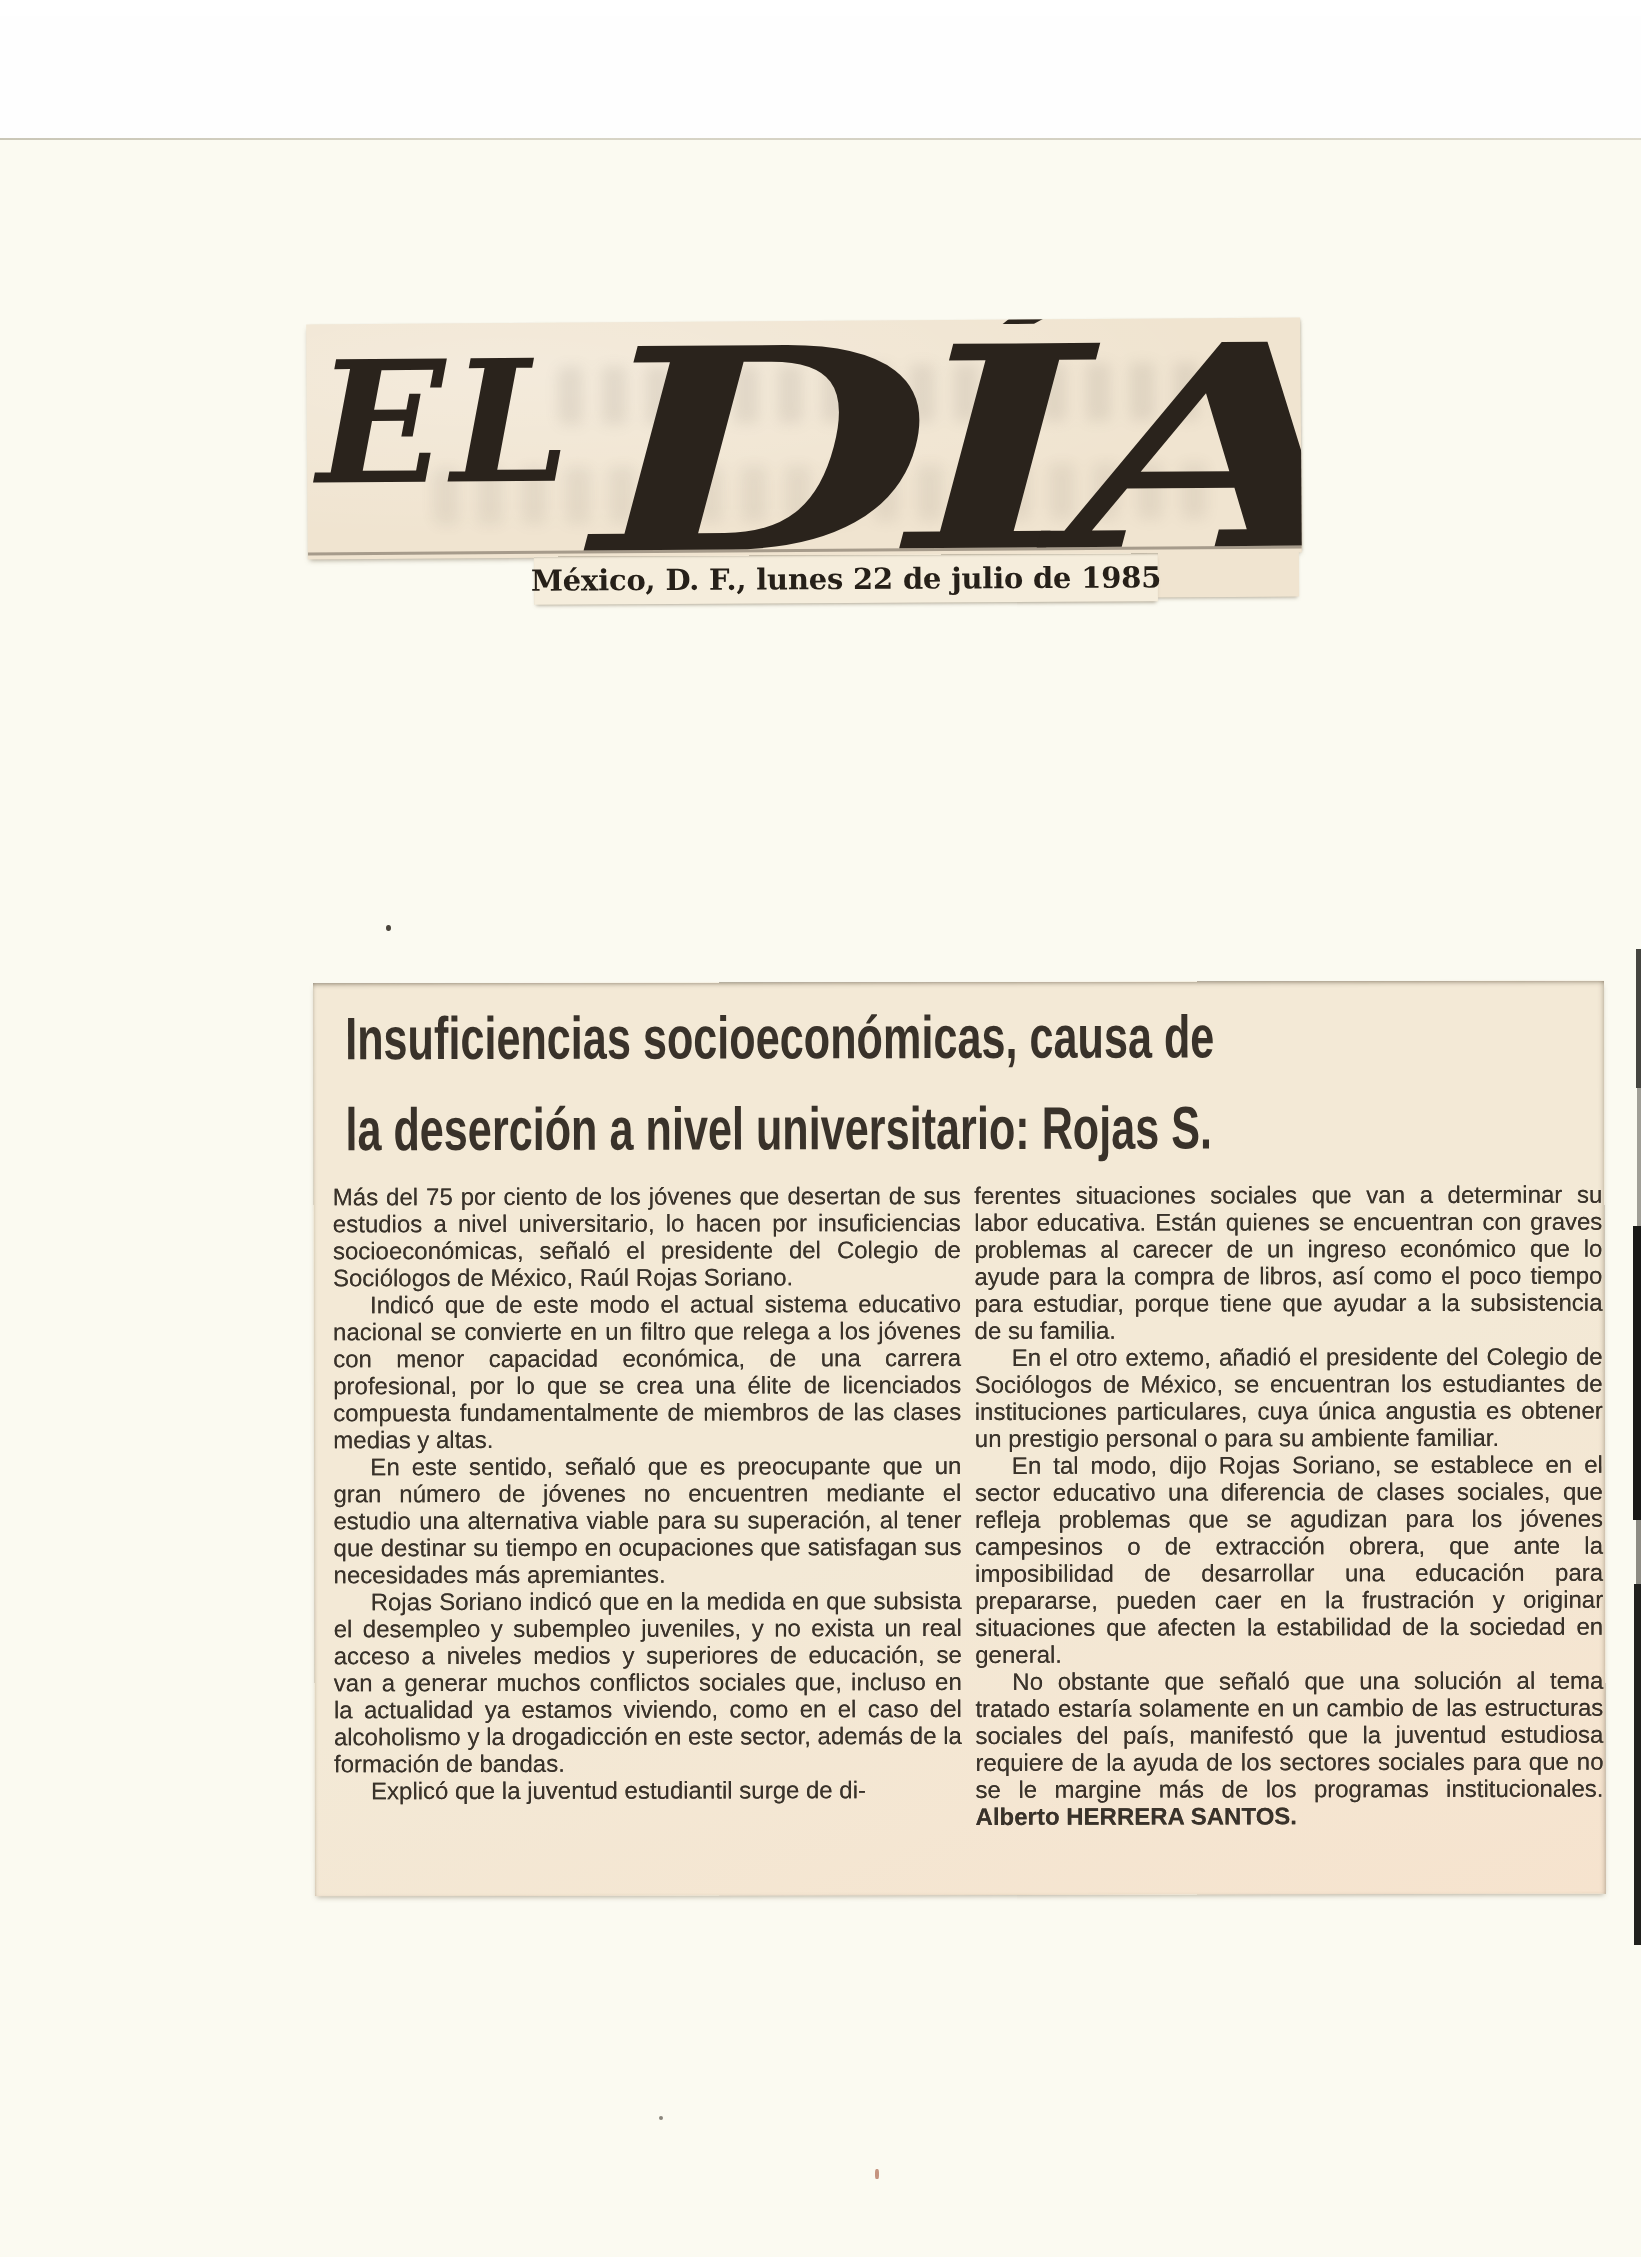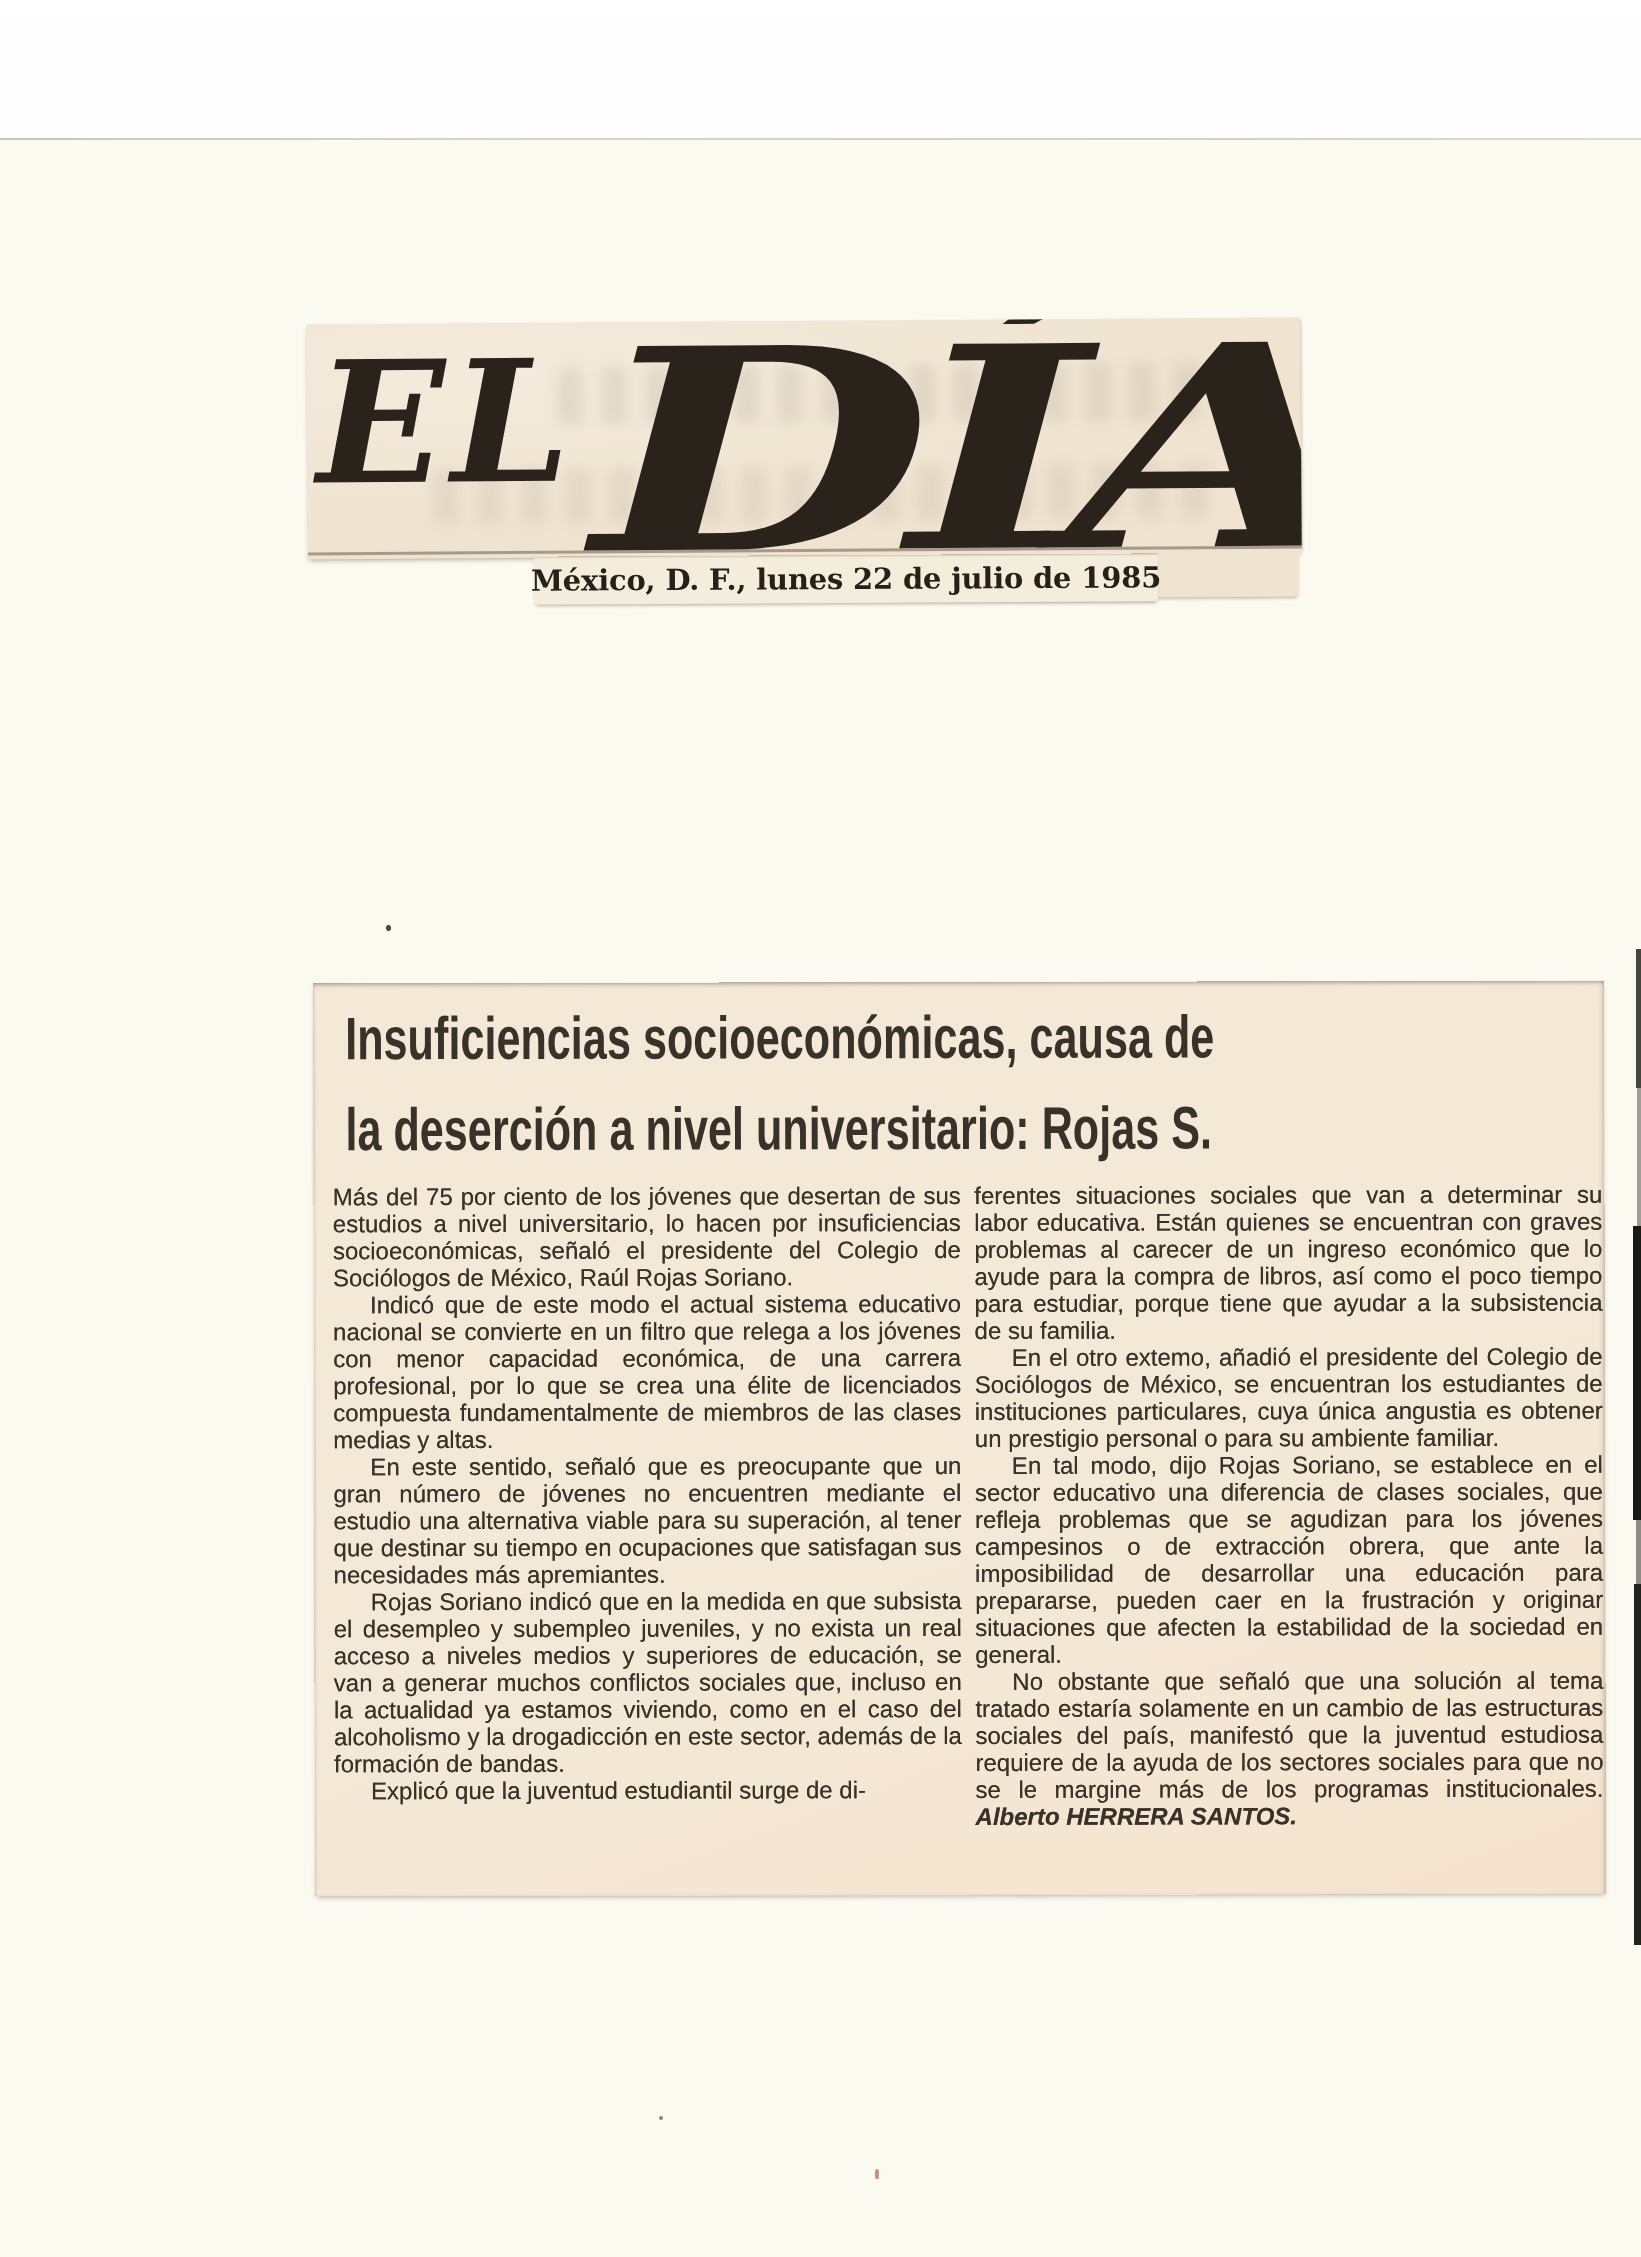--- a/index.html
+++ b/index.html
@@ -101,21 +101,21 @@
     display:flex;gap:13.5px;
   }
   .col{width:628px;}
   .para{
     margin:0;text-align:justify;
     font-size:24px;line-height:27px;
     color:var(--ink,#39322a);
     text-shadow:0 0 0.4px rgba(50,43,35,.75);
   }
   .para.indent{text-indent:37px;}
-  .para b{font-weight:bold;font-style:italic;}
+  .para b{font-weight:bold;}
 
   
   .edge-marks{position:absolute;left:1633px;top:933px;width:8.7px;}
   .edge-marks .seg{margin-left:auto;}
   .seg.s1{width:5.8px;height:139px;background:#454540;}
   .seg.s2{width:4.8px;height:138px;background:#a09e96;}
   .seg.s3{width:8.7px;height:294px;background:#191917;}
   .seg.s4{width:5.8px;height:64px;background:#8d8b83;}
   .seg.s5{width:7.7px;height:361px;background:#20201d;}
   .speck{position:absolute;border-radius:50%;}

